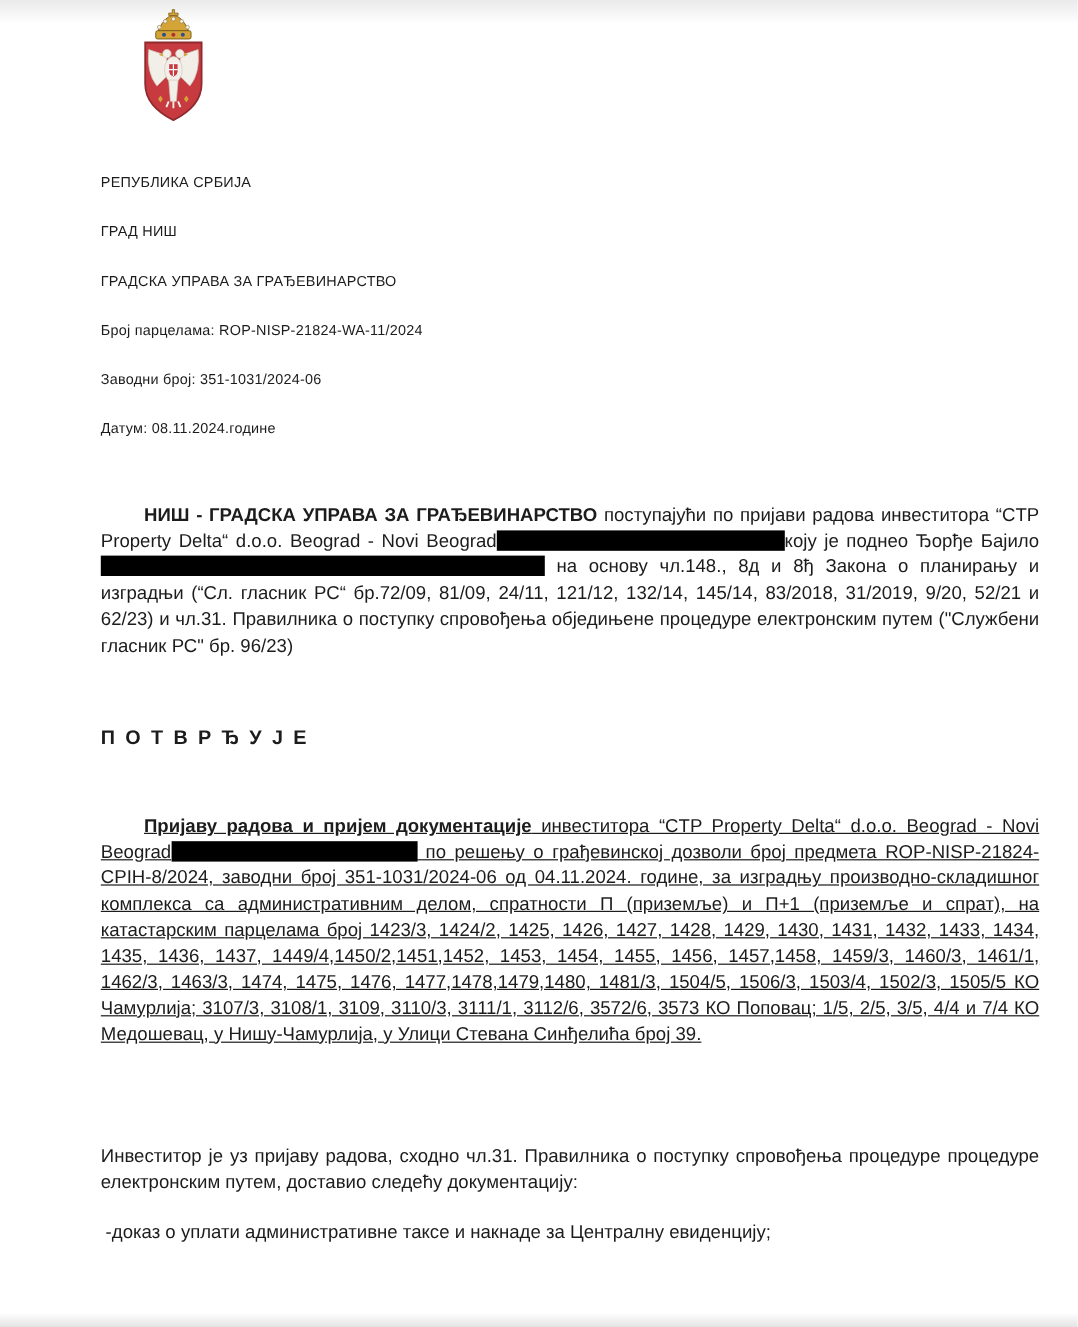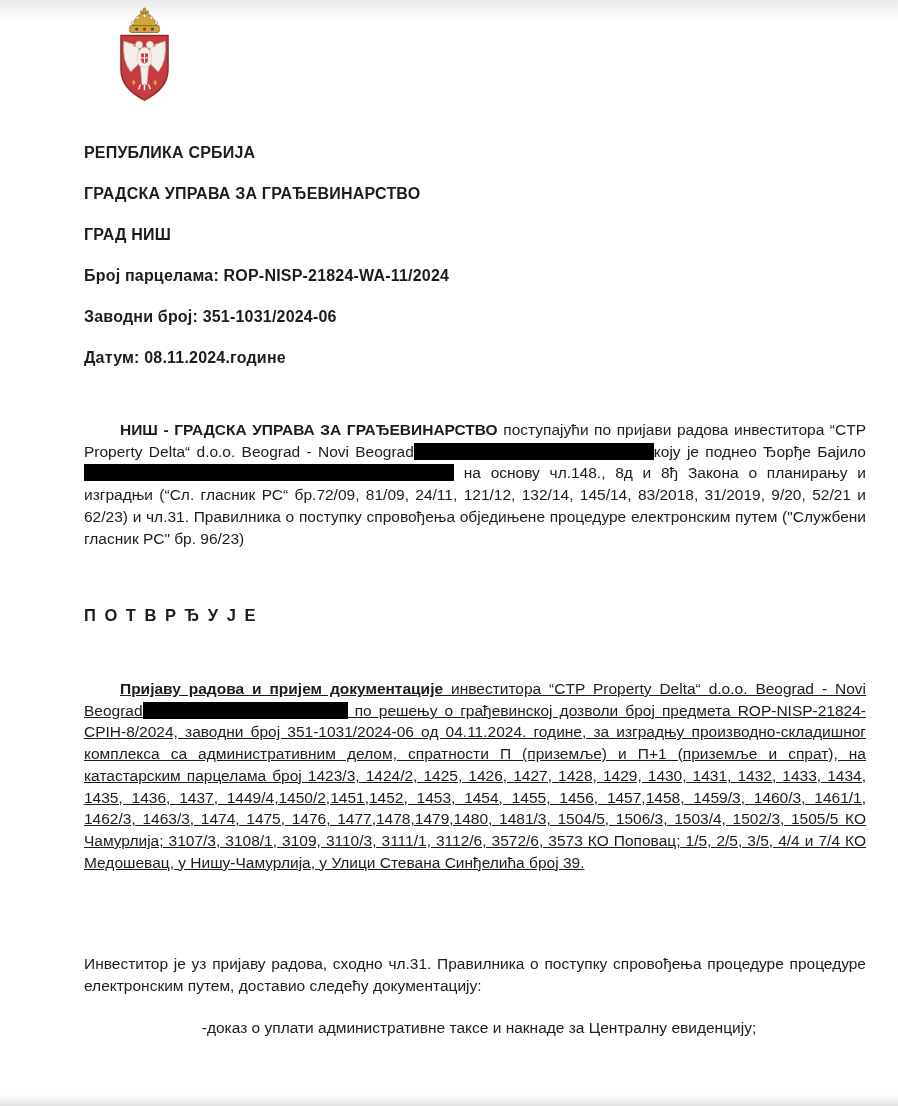--- a/index.html
+++ b/index.html
@@ -20,33 +20,33 @@
     background:linear-gradient(#ffffff,#e3e3e3);
   }
   .coat{
     position:absolute;left:113px;top:7px;width:63px;height:98px;
   }
   .masthead{
     position:absolute;left:84px;top:143px;width:700px;
   }
   .masthead p{
     margin:0 0 22px 0;
-    font-size:16px;line-height:19px;
-    font-weight:bold;
+    font-size:12px;line-height:19px;
+    font-weight:normal;
     letter-spacing:0.2px;
   }
   .body-par{
     position:absolute;left:84px;width:782px;
     font-size:15.5px;line-height:21.7px;
     text-align:justify;
   }
   .par-intro{top:419px;}
   .par-confirm{top:678px;text-decoration:underline;}
   .par-docs{top:953px;}
-  .doc-item{top:1017px;padding-left:4px;text-align:center;}
+  .doc-item{top:1017px;padding-left:4px;text-align:left;}
   .lead{font-weight:bold;margin-left:36px;}
   .verb-heading{
     position:absolute;left:84px;top:606px;width:640px;
     font-weight:bold;font-size:16.5px;
     letter-spacing:2px;
   }
   .redact{
     display:inline-block;height:17px;background:#000;
     vertical-align:-3px;
   }
@@ -89,22 +89,22 @@
     <path d="M28,47 h8 v7 q0,3 -4,4.5 q-4,-1.5 -4,-4.5 Z" fill="#c63a40" stroke="#ffffff" stroke-width="0.8"></path>
     <path d="M32,47.5 V57.5 M28.3,52 H35.7" stroke="#ffffff" stroke-width="1"></path>
 
     <path d="M21,74 l2,3 l-2,3 l-2,-3 Z" fill="#d4a437"></path>
     <path d="M43,74 l2,3 l-2,3 l-2,-3 Z" fill="#d4a437"></path>
   </svg>
 </div>
 
 <div class="masthead">
   <p>РЕПУБЛИКА СРБИЈА</p>
+  <p>ГРАД НИШ</p>
   <p>ГРАДСКА УПРАВА ЗА ГРАЂЕВИНАРСТВО</p>
-  <p>ГРАД НИШ</p>
   <p><span>Број парцелама:</span> <span>ROP-NISP-21824-WA-11/2024</span></p>
   <p><span>Заводни број:</span> <span>351-1031/2024-06</span></p>
   <p><span>Датум:</span> <span>08.11.2024.године</span></p>
 </div>
 
 <div class="body-par par-intro">
   <span class="lead">НИШ - ГРАДСКА УПРАВА ЗА ГРАЂЕВИНАРСТВО</span><span> поступајући по пријави радова инвеститора “CTP Property Delta“ d.o.o. Beograd - Novi Beograd</span><span class="redact redact-1"></span><span>коју је поднео Ђорђе Бајило </span><span class="redact redact-2"></span><span> на основу чл.148., 8д и 8ђ Закона о планирању и изградњи (“Сл. гласник РС“ бр.72/09, 81/09, 24/11, 121/12, 132/14, 145/14, 83/2018, 31/2019, 9/20, 52/21 и 62/23) и чл.31. Правилника о поступку спровођења обједињене процедуре електронским путем ("Службени гласник РС" бр. 96/23)</span>
 </div>
 
 <div class="verb-heading">П О Т В Р Ђ У Ј Е</div>

